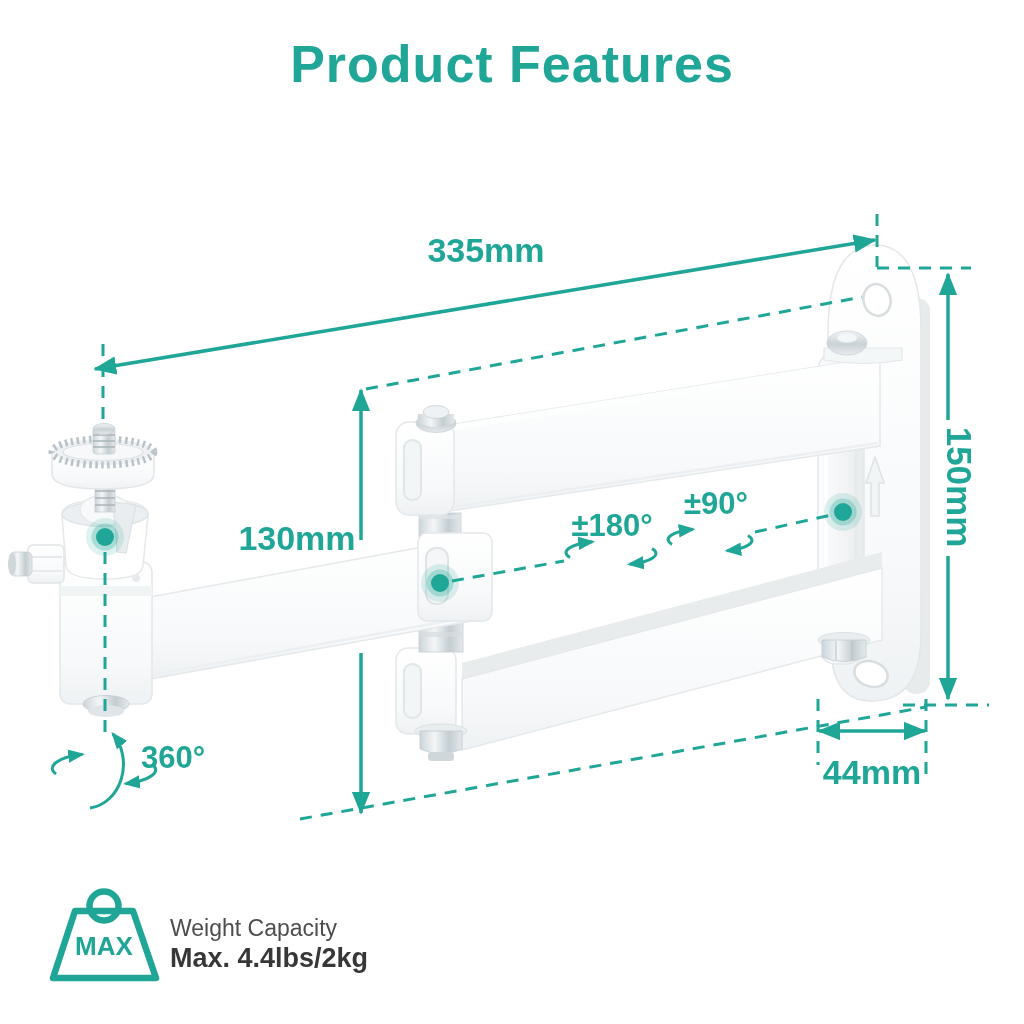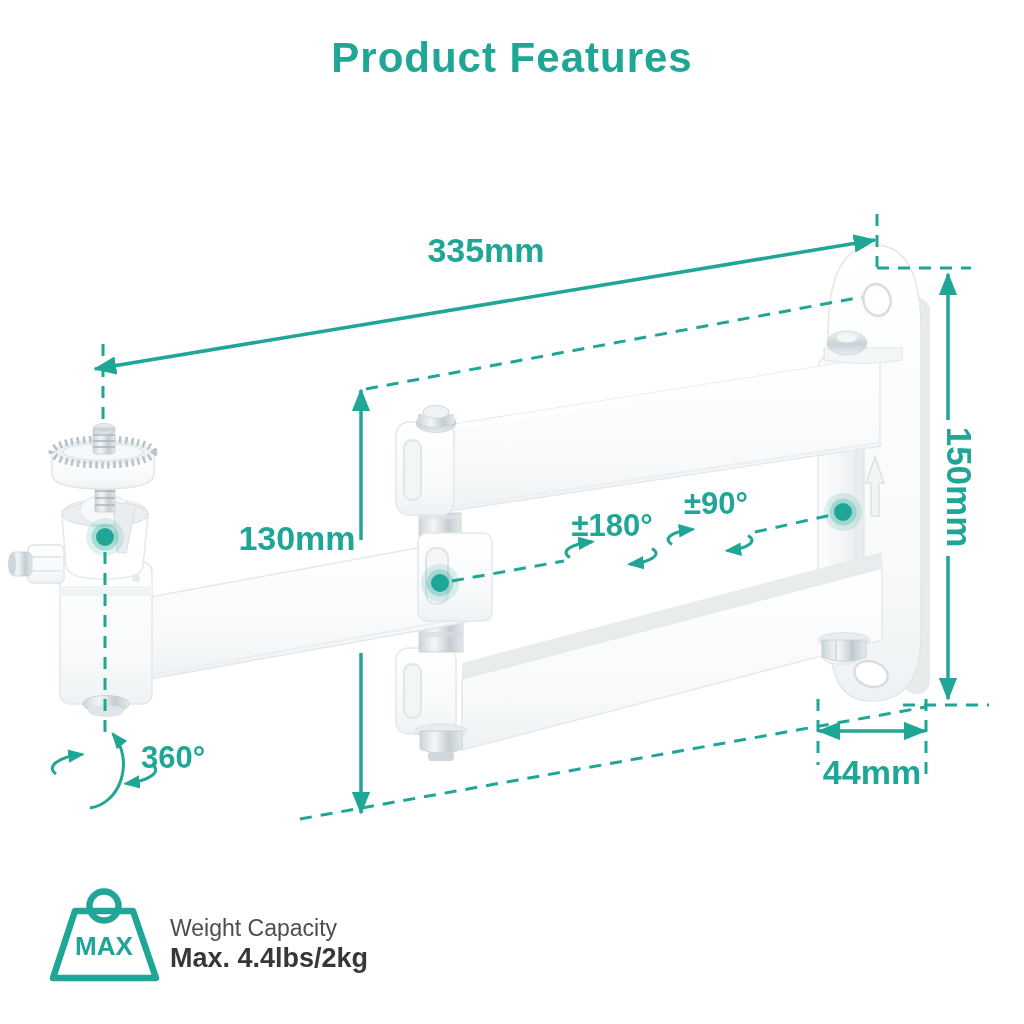--- a/index.html
+++ b/index.html
@@ -7,21 +7,21 @@
     --label-dark:#373737;
     --label-gray:#4D4D4D;
   }
   html,body{margin:0;padding:0;background:#ffffff;}
   .canvas{
     position:relative;width:1024px;height:1024px;background:#ffffff;overflow:hidden;
     font-family:"Liberation Sans",sans-serif;
   }
   .page-title{
     position:absolute;top:34px;left:0;width:1024px;margin:0;
-    text-align:center;font-size:42px;font-weight:bold;letter-spacing:1px;
+    text-align:center;font-size:52px;font-weight:bold;letter-spacing:1px;
     color:var(--accent);
   }
   svg{position:absolute;top:0;left:0;}
   .dl{fill:var(--accent);font-weight:bold;text-anchor:middle;}
   .dim-line{stroke:var(--accent);stroke-width:3.5;fill:none;}
   .dash-line{stroke:var(--accent);stroke-width:3;fill:none;stroke-dasharray:12 9;stroke-linecap:butt;}
   .rot{stroke:var(--accent);stroke-width:3;fill:none;}
   .arrfill{fill:var(--accent);}
   .wc-label{fill:var(--label-gray);font-size:23px;}
   .wc-value{fill:var(--label-dark);font-size:27px;font-weight:bold;}

